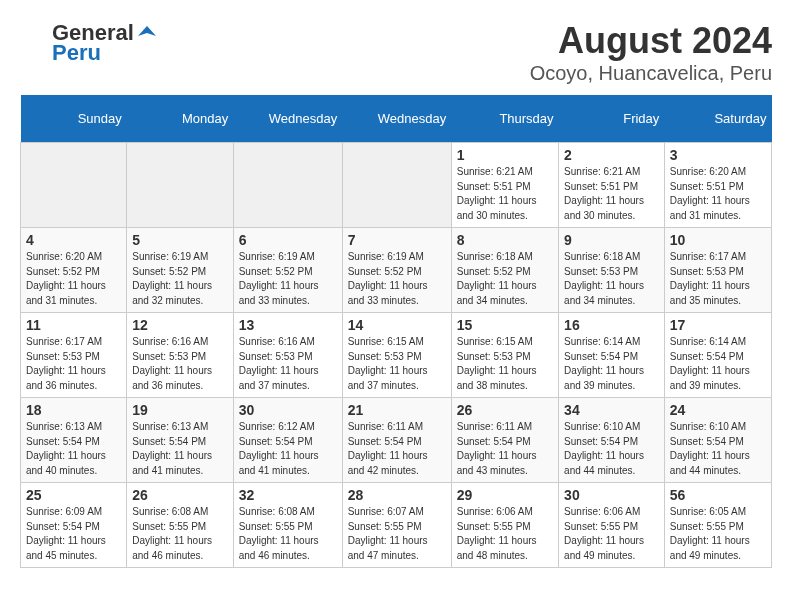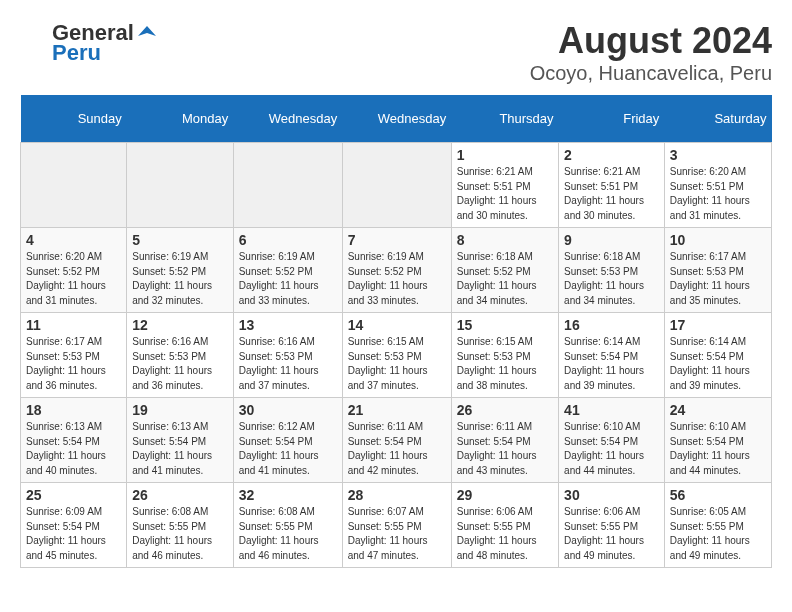--- a/index.html
+++ b/index.html
@@ -201,21 +201,21 @@
         </td>
         <td>
           <div class="day-num">21</div>
           <div class="cell-text">Sunrise: 6:11 AM<br>Sunset: 5:54 PM<br>Daylight: 11 hours and 42 minutes.</div>
         </td>
         <td>
           <div class="day-num">26</div>
           <div class="cell-text">Sunrise: 6:11 AM<br>Sunset: 5:54 PM<br>Daylight: 11 hours and 43 minutes.</div>
         </td>
         <td>
-          <div class="day-num">41</div>
+          <div class="day-num">34</div>
           <div class="cell-text">Sunrise: 6:10 AM<br>Sunset: 5:54 PM<br>Daylight: 11 hours and 44 minutes.</div>
         </td>
         <td>
           <div class="day-num">24</div>
           <div class="cell-text">Sunrise: 6:10 AM<br>Sunset: 5:54 PM<br>Daylight: 11 hours and 44 minutes.</div>
         </td>
       </tr>
       <tr>
         <td>
           <div class="day-num">25</div>

